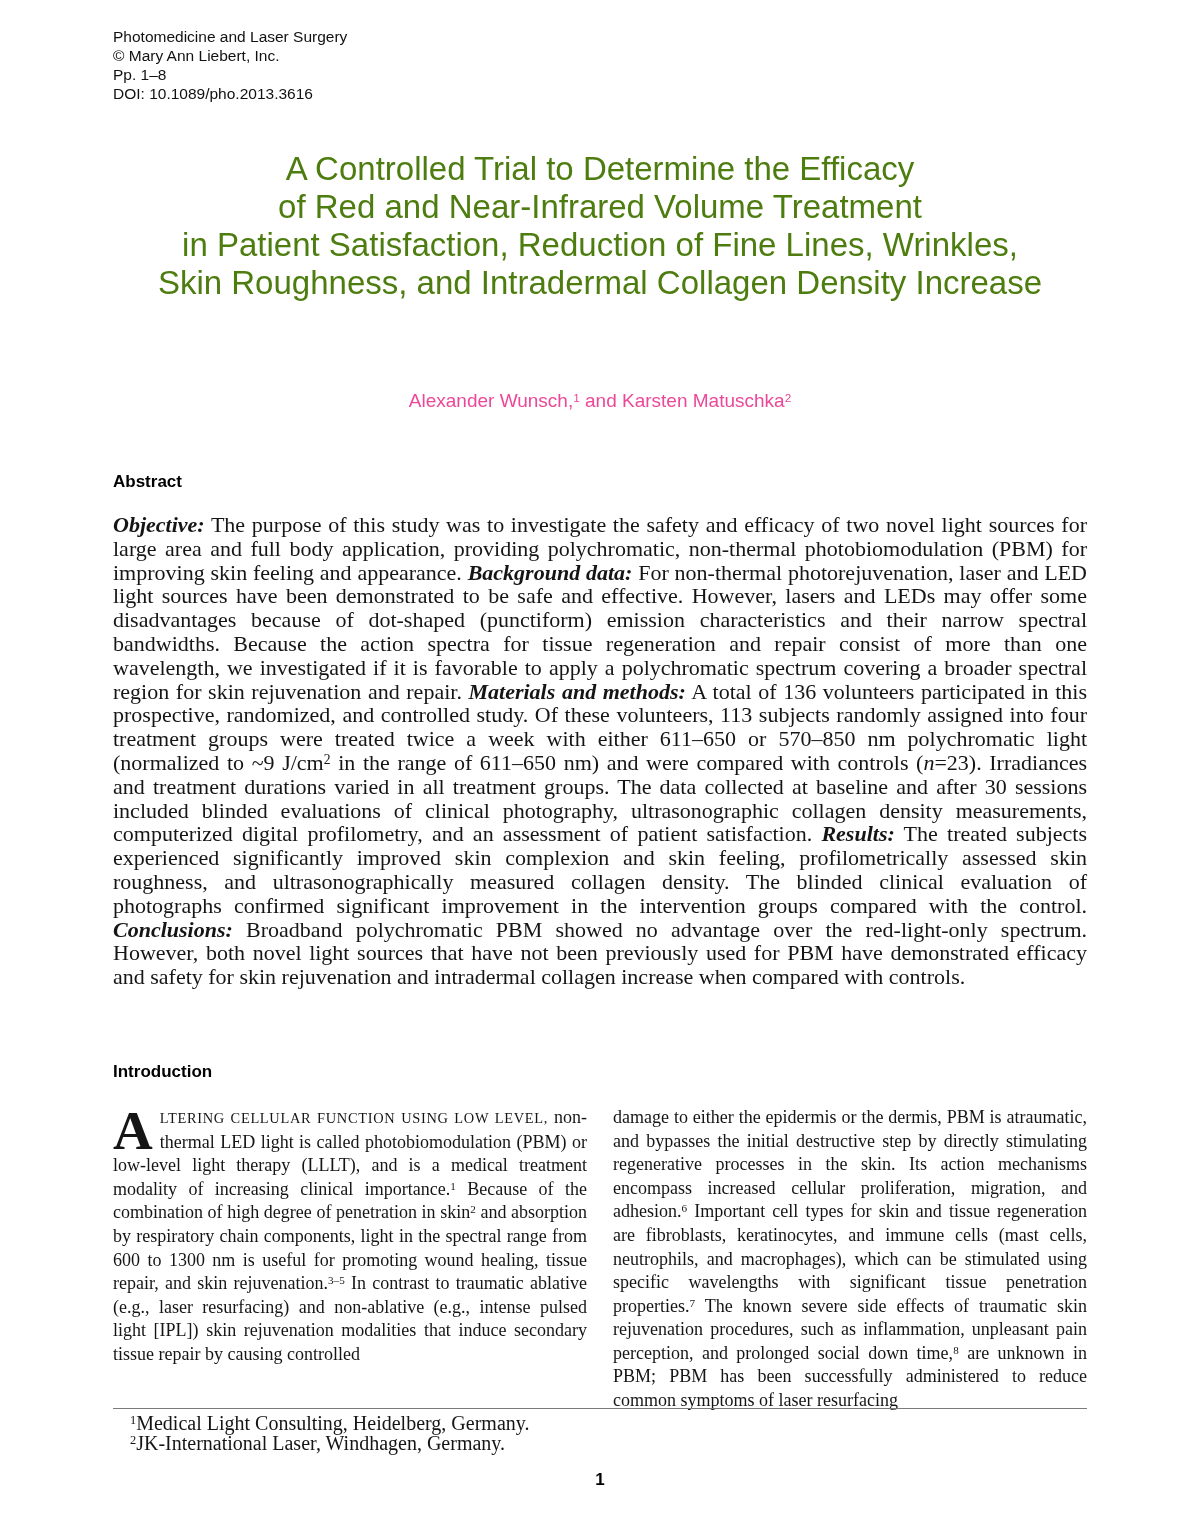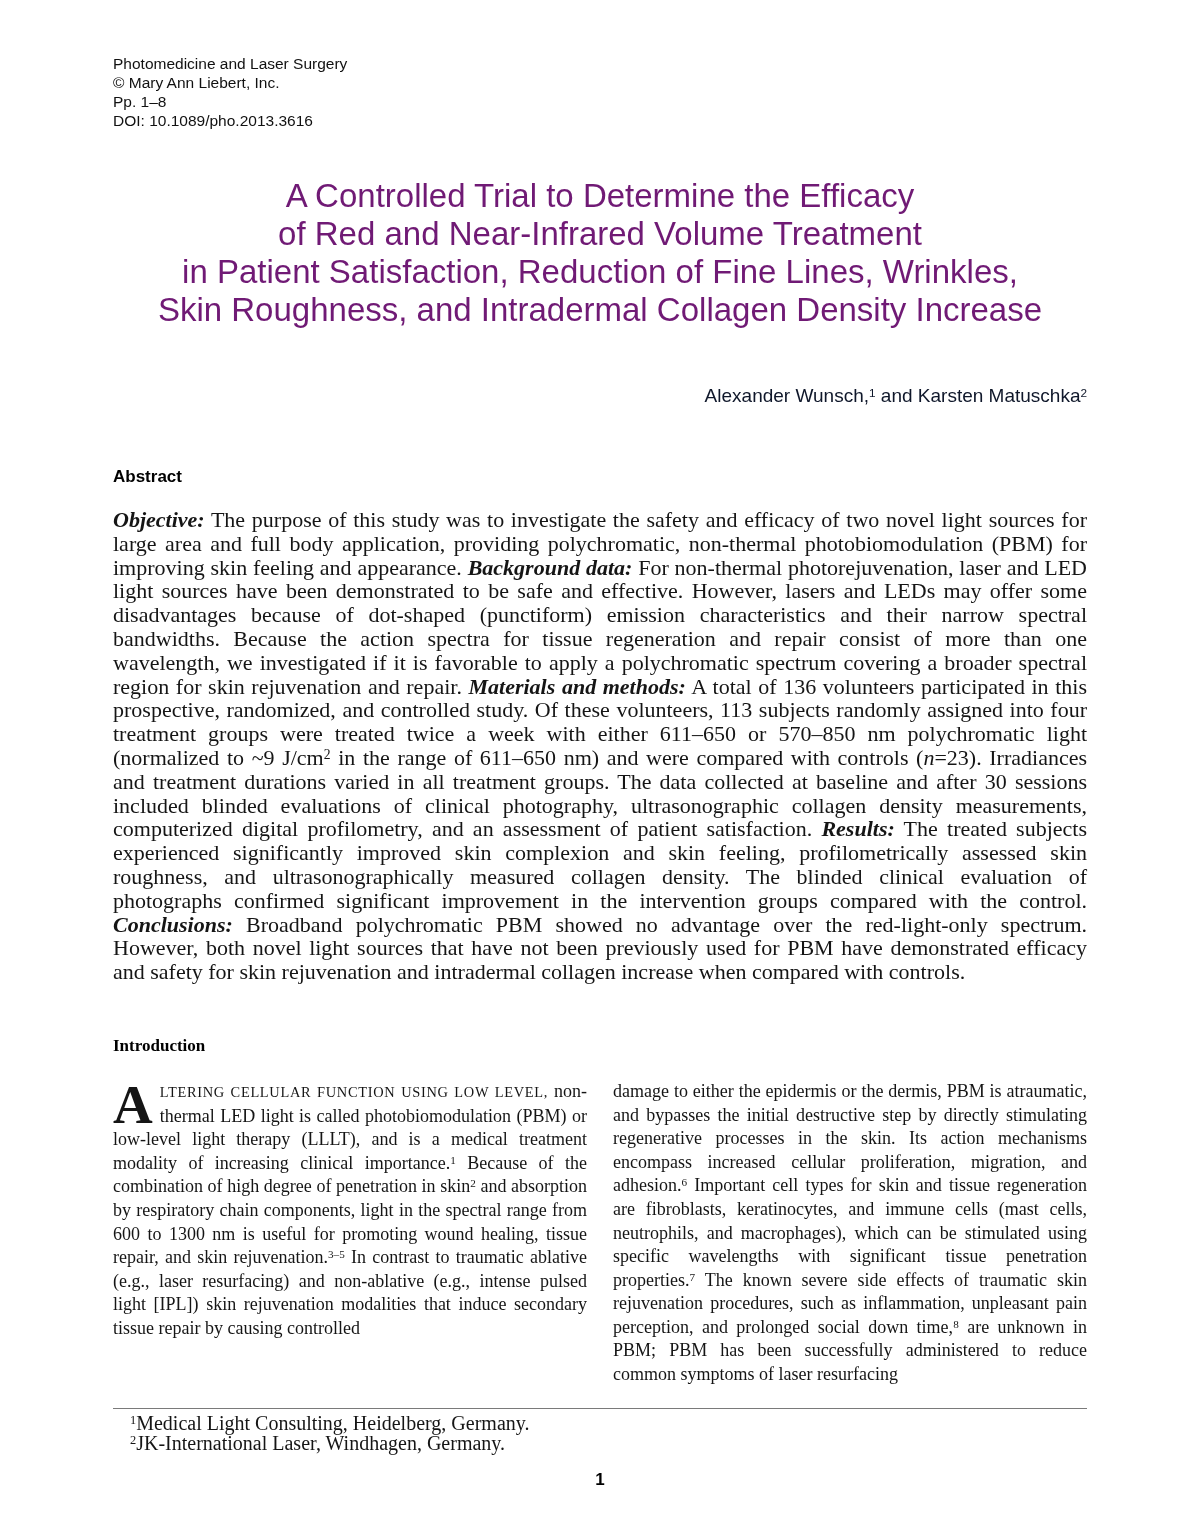--- a/index.html
+++ b/index.html
@@ -11,63 +11,63 @@
     color: #121212;
     overflow: hidden;
     font-family: "Liberation Serif", serif;
   }
   .content {
     width: 974px;
     margin: 0 auto;
   }
   
   .journal-header {
-    padding-top: 54px;
+    padding-top: 27px;
     font-family: "Liberation Sans", sans-serif;
     font-size: 15.5px;
     line-height: 19px;
     color: #111;
   }
   
   .article-title {
     margin-top: 47px;
     text-align: center;
     font-family: "Liberation Sans", sans-serif;
     font-weight: 400;
     font-size: 33px;
     line-height: 38px;
-    color: #701a75;
+    color: #4d7c0f;
   }
   .title-line { display: block; }
   
   .authors-line {
-    margin-top: 56px;
-    text-align: right;
+    margin-top: 88px;
+    text-align: center;
     font-family: "Liberation Sans", sans-serif;
     font-size: 19px;
-    color: #0f172a;
+    color: #ec4899;
   }
   
   .section-heading {
     font-family: "Liberation Sans", sans-serif;
     font-weight: 700;
     font-size: 17px;
     color: #000;
   }
   .abstract-heading { margin-top: 60px; }
   
   .abstract-text {
     margin-top: 21px;
     font-size: 22px;
     line-height: 23.8px;
     text-align: justify;
     color: #151515;
   }
   
-  .intro-heading { margin-top: 52px; font-family: Liberation Serif, serif; }
+  .intro-heading { margin-top: 73px; }
   .columns {
     margin-top: 24px;
     display: flex;
     gap: 26px;
   }
   .col {
     width: 474px;
     font-size: 18px;
     line-height: 23.6px;
     text-align: justify;

